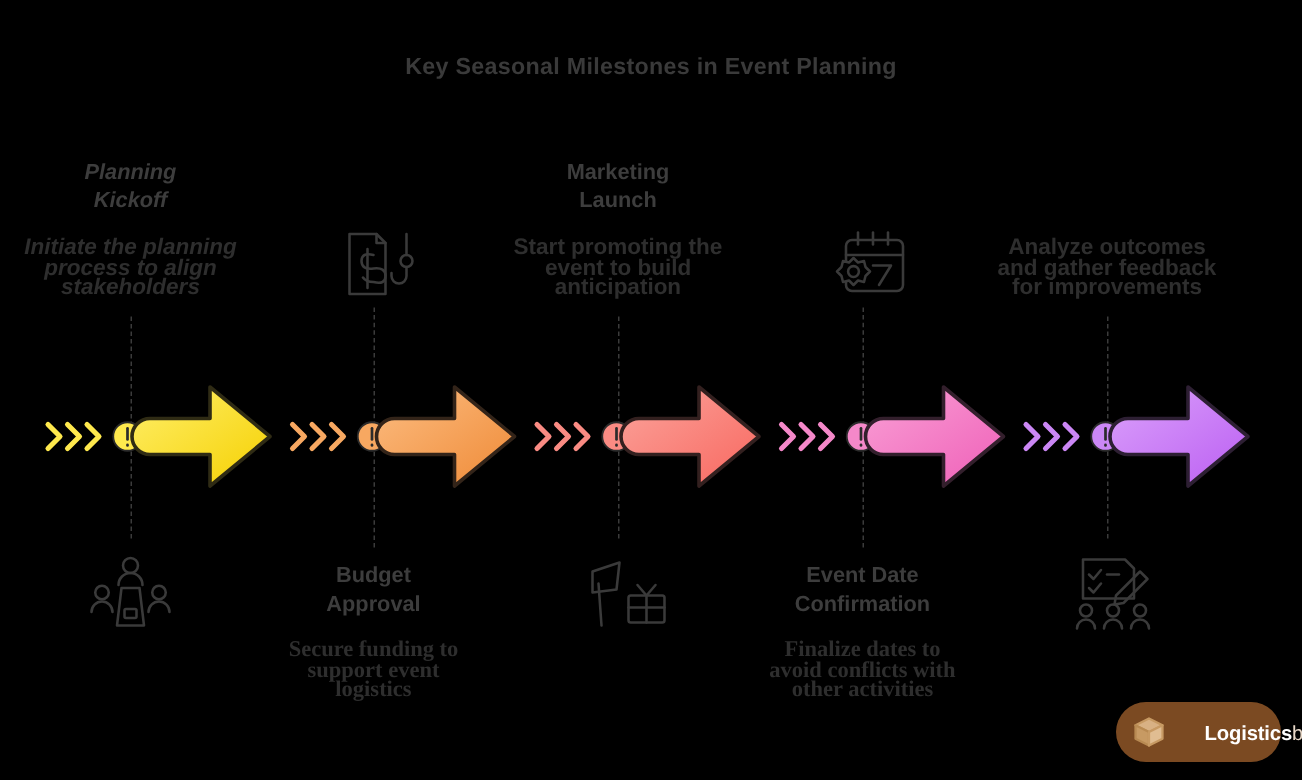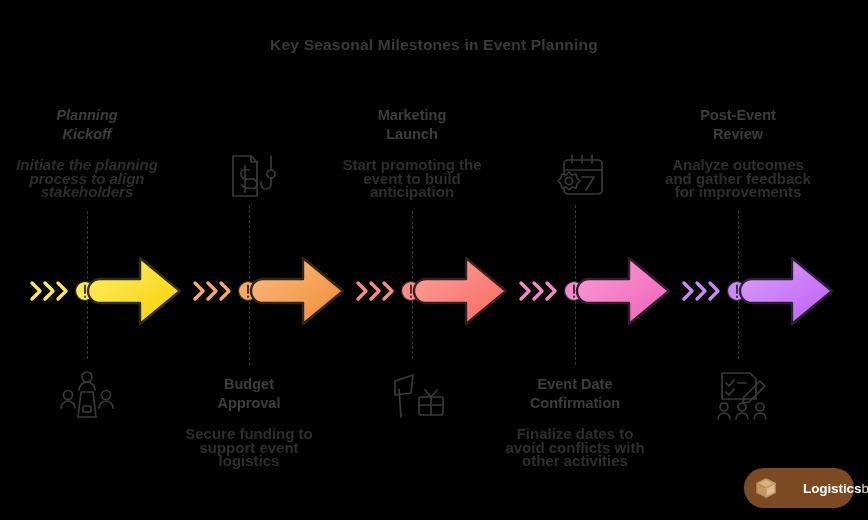--- a/index.html
+++ b/index.html
@@ -47,21 +47,21 @@
   .m-desc {
     font-size: 15px;
     font-weight: bold;
     color: #2e2e2e;
     line-height: 13.5px;
     white-space: pre-line;
   }
   .top .m-title { position: absolute; top: 0; left: 0; width: 168px; }
   .top .m-desc  { position: absolute; top: 52px; left: 0; width: 168px; }
   .bot .m-title { position: absolute; top: 0; left: 0; width: 168px; }
-  .bot .m-desc  { position: absolute; top: 52px; left: 0; width: 168px; }
+  .bot .m-desc  { position: absolute; top: 52px; left: 0; width: 168px; font-family: Liberation Serif, serif; }
 
   .icon-box {
     position: absolute;
     width: 64px;
     height: 52px;
   }
   .icon-box svg { display: block; width: 64px; height: 52px; }
 
   .dash {
     position: absolute;
@@ -246,22 +246,20 @@
 
   <div class="col bot" style="left:491px; top:375px; height:92px;">
     <div class="m-title">Event Date
 Confirmation</div>
     <div class="m-desc">Finalize dates to
 avoid conflicts with
 other activities</div>
   </div>
 
   <div class="col top" style="left:654px; top:106px; height:92px;">
-    <div class="m-title">Post-Event
-Review</div>
     <div class="m-desc">Analyze outcomes
 and gather feedback
 for improvements</div>
   </div>
 
   <div class="icon-box" style="left:55px; top:368px;">
     <svg viewBox="0 0 64 52" fill="none" stroke="#3a3a3a" stroke-width="1.7" stroke-linecap="round" stroke-linejoin="round">
       <circle cx="32" cy="9" r="5"></circle>
       <path d="M24 22 a8 8 0 0 1 16 0"></path>
       <circle cx="13" cy="27" r="4.5"></circle>

